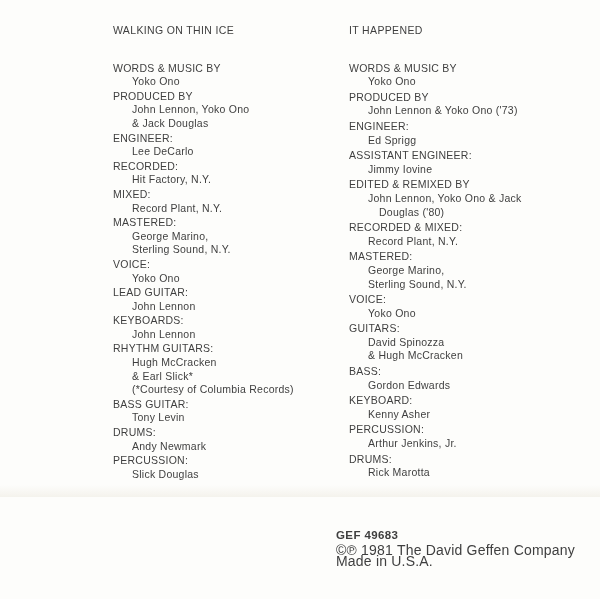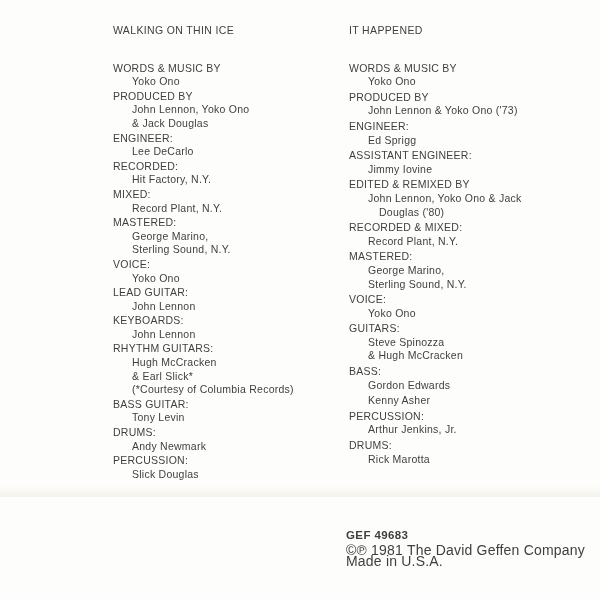--- a/index.html
+++ b/index.html
@@ -51,21 +51,21 @@
   .credit-line {
     font-size: 10.5px;
     line-height: 13.6px;
     letter-spacing: 0.25px;
     white-space: nowrap;
   }
   .indent-1 { padding-left: 19px; }
   .indent-2 { padding-left: 30px; }
   .footer {
     position: absolute;
-    left: 346px;
+    left: 336px;
     top: 528px;
   }
   .catalog {
     font-size: 11.5px;
     font-weight: bold;
     letter-spacing: 0.4px;
     line-height: 14px;
     margin-bottom: 3px;
   }
   .copyright, .madein {
@@ -174,28 +174,29 @@
           <div class="credit-label">MASTERED:</div>
           <div class="credit-line indent-1">George Marino,</div>
           <div class="credit-line indent-1">Sterling Sound, N.Y.</div>
         </div>
         <div class="credit-block">
           <div class="credit-label">VOICE:</div>
           <div class="credit-line indent-1">Yoko Ono</div>
         </div>
         <div class="credit-block">
           <div class="credit-label">GUITARS:</div>
-          <div class="credit-line indent-1">Steve Spinozza</div>
+          <div class="credit-line indent-1">David Spinozza</div>
           <div class="credit-line indent-1">&amp; Hugh McCracken</div>
         </div>
         <div class="credit-block">
           <div class="credit-label">BASS:</div>
           <div class="credit-line indent-1">Gordon Edwards</div>
         </div>
         <div class="credit-block">
+          <div class="credit-label">KEYBOARD:</div>
           <div class="credit-line indent-1">Kenny Asher</div>
         </div>
         <div class="credit-block">
           <div class="credit-label">PERCUSSION:</div>
           <div class="credit-line indent-1">Arthur Jenkins, Jr.</div>
         </div>
         <div class="credit-block">
           <div class="credit-label">DRUMS:</div>
           <div class="credit-line indent-1">Rick Marotta</div>
         </div>

